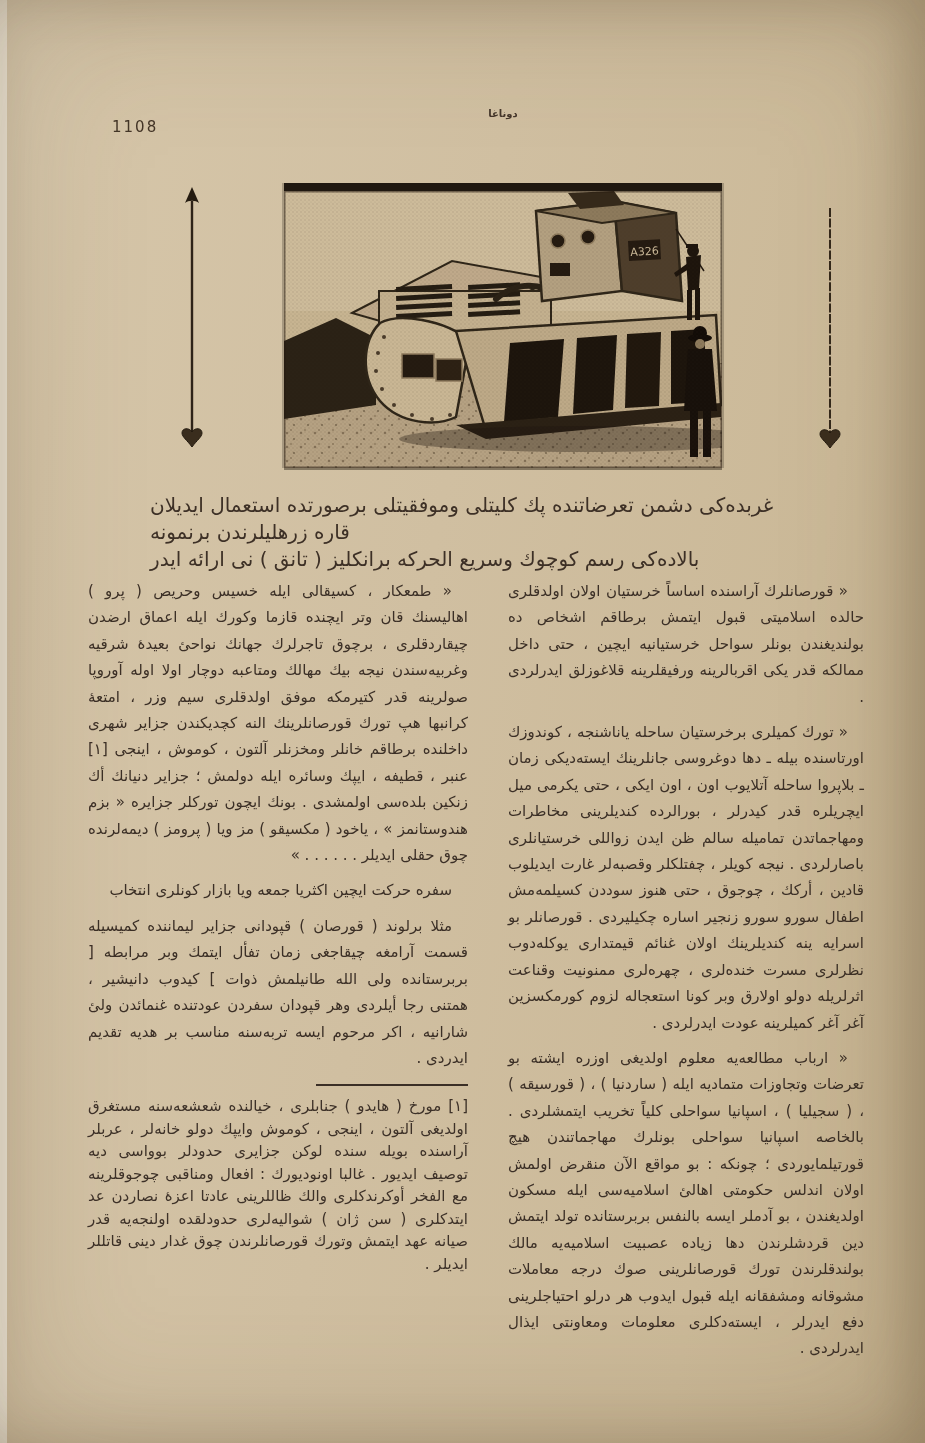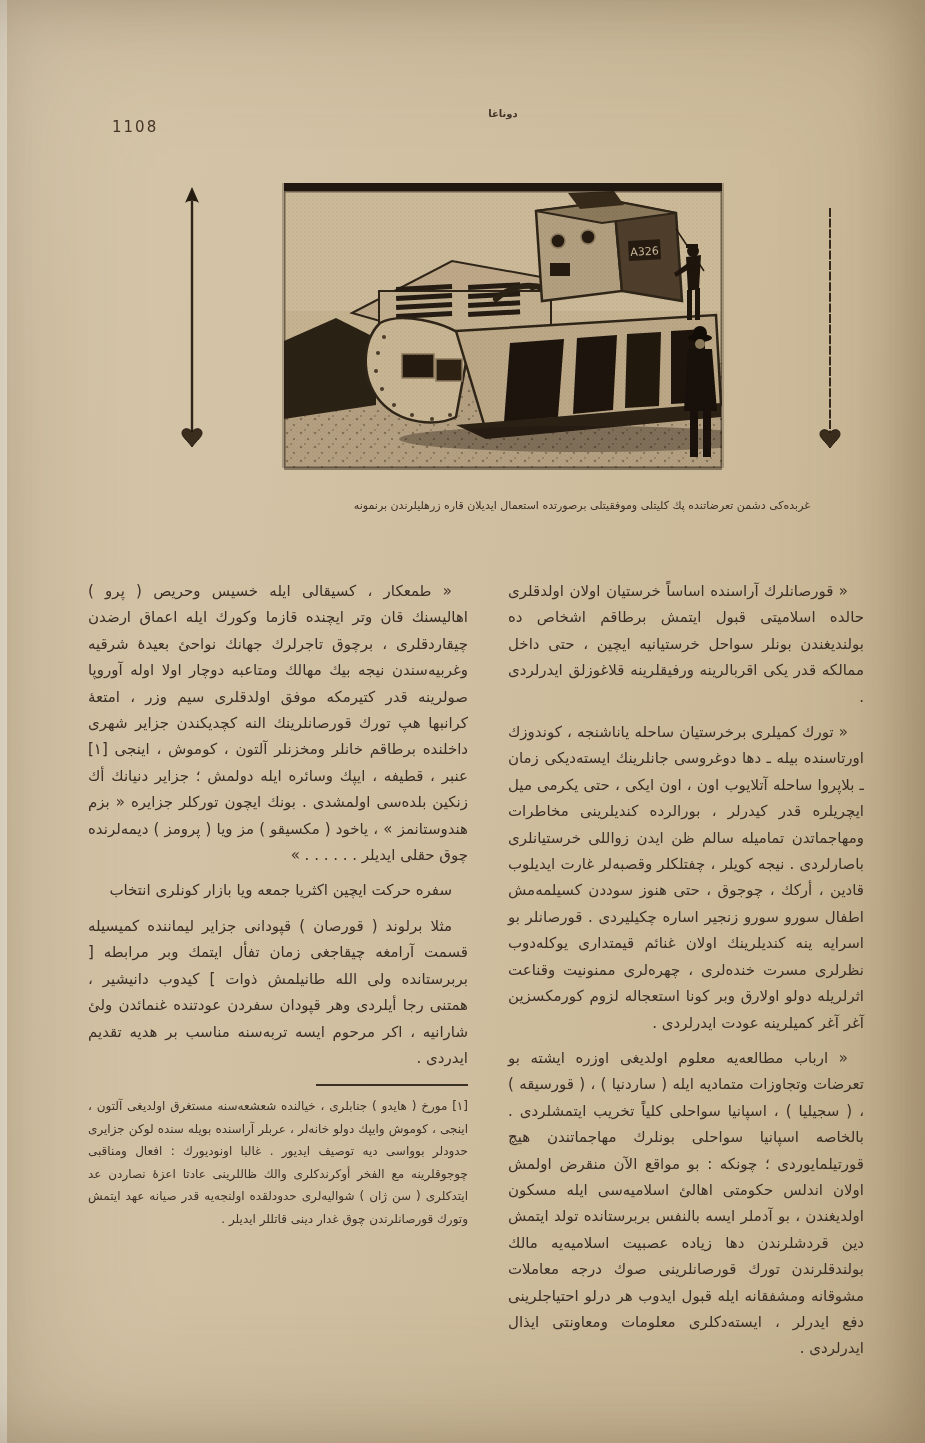--- a/index.html
+++ b/index.html
@@ -32,38 +32,38 @@
   .photo-frame {
     position:absolute; left:284px; top:183px; width:438px;
     border-top:8px solid #201810;
     box-shadow:0 2px 0 rgba(40,30,18,.45), 2px 0 0 rgba(40,30,18,.25), -2px 0 0 rgba(40,30,18,.25);
     background:#c7b491;
   }
   .photo-frame svg { display:block; }
 
   .caption {
     position:absolute; left:150px; top:492px; width:660px;
-    direction:rtl; text-align:right; font-size:11px; line-height:27px; color:#3d3026;
+    direction:rtl; text-align:left; font-size:20px; line-height:27px; color:#3d3026;
   }
 
   .columns {
     position:absolute; left:88px; top:578px; width:776px;
     direction:rtl; display:flex; gap:40px;
     font-size:15px; line-height:26.4px; text-align:justify; color:#3b2f26;
   }
   .col-right { width:356px; flex:none; }
   .col-left  { width:380px; flex:none; }
   .columns p { margin:0 0 9px; text-indent:16px; }
   .columns p.no-indent { text-indent:0; }
 
   .footnote-rule {
     width:152px; height:0; border-top:2px solid #3b2f26; margin:13px 0 9px;
   }
   .footnote {
-    font-size:12px; line-height:22.5px; text-align:justify; color:#3d3128;
+    font-size:15px; line-height:22.5px; text-align:justify; color:#3d3128;
   }
 </style>
 </head>
 <body>
 
 <div class="page">
   <div class="scan-edge"></div>
 
   <span class="page-number">1108</span>
   <span class="journal-title">دوناغا</span>
@@ -169,20 +169,21 @@
       </g>
 
       <ellipse cx="300" cy="248" rx="185" ry="13" fill="#1d150d" opacity="0.35"></ellipse>
       <rect x="0" y="0" width="438" height="277" fill="url(#halftone)" opacity="0.17"></rect>
       <rect x="0.5" y="0.5" width="437" height="276" fill="none" stroke="#241a10" stroke-width="2" opacity="0.55"></rect>
     </svg>
   </div>
 
   <div class="caption">
     <div>غربده‌كى دشمن تعرضاتنده پك كليتلى وموفقيتلى برصورتده استعمال ايديلان قاره زرهليلرندن برنمونه</div>
+    <div>بالاده‌كى رسم كوچوك وسريع الحركه برانكليز ( تانق ) نى ارائه ايدر</div>
   </div>
 
   <div class="columns">
     <div class="col-right">
       <p>« قورصانلرك آراسنده اساساً خرستيان اولان اولدقلرى حالده اسلاميتى قبول ايتمش برطاقم اشخاص ده بولنديغندن بونلر سواحل خرستيانيه ايچين ، حتى داخل ممالكه قدر يكى اقربالرينه ورفيقلرينه قلاغوزلق ايدرلردى .</p>
       <p>« تورك كميلرى برخرستيان ساحله ياناشنجه ، كوندوزك اورتاسنده بيله ـ دها دوغروسى جانلرينك ايسته‌ديكى زمان ـ بلاپروا ساحله آتلايوب اون ، اون ايكى ، حتى يكرمى ميل ايچريلره قدر كيدرلر ، بورالرده كنديلرينى مخاطرات ومهاجماتدن تماميله سالم ظن ايدن زواللى خرستيانلرى باصارلردى . نيجه كويلر ، چفتلكلر وقصبه‌لر غارت ايديلوب قادين ، أركك ، چوجوق ، حتى هنوز سوددن كسيلمه‌مش اطفال سورو سورو زنجير اساره چكيليردى . قورصانلر بو اسرايه ينه كنديلرينك اولان غنائم قيمتدارى يوكله‌دوب نظرلرى مسرت خنده‌لرى ، چهره‌لرى ممنونيت وقناعت اثرلريله دولو اولارق وبر كونا استعجاله لزوم كورمكسزين آغر آغر كميلرينه عودت ايدرلردى .</p>
       <p>« ارباب مطالعه‌يه معلوم اولديغى اوزره ايشته بو تعرضات وتجاوزات متماديه ايله ( ساردنيا ) ، ( قورسيقه ) ، ( سجيليا ) ، اسپانيا سواحلى كلياً تخريب ايتمشلردى . بالخاصه اسپانيا سواحلى بونلرك مهاجماتندن هيچ قورتيلمايوردى ؛ چونكه : بو مواقع الآن منقرض اولمش اولان اندلس حكومتى اهالئ اسلاميه‌سى ايله مسكون اولديغندن ، بو آدملر ايسه بالنفس بربرستانده تولد ايتمش دين قردشلرندن دها زياده عصبيت اسلاميه‌يه مالك بولندقلرندن تورك قورصانلرينى صوك درجه معاملات مشوقانه ومشفقانه ايله قبول ايدوب هر درلو احتياجلرينى دفع ايدرلر ، ايسته‌دكلرى معلومات ومعاونتى ايذال ايدرلردى .</p>
     </div>
     <div class="col-left">
       <p>« طمعكار ، كسيقالى ايله خسيس وحريص ( پرو ) اهاليسنك قان وتر ايچنده قازما وكورك ايله اعماق ارضدن چيقاردقلرى ، برچوق تاجرلرك جهانك نواحئ بعيدهٔ شرقيه وغربيه‌سندن نيجه بيك مهالك ومتاعبه دوچار اولا اوله آوروپا صولرينه قدر كتيرمكه موفق اولدقلرى سيم وزر ، امتعهٔ كرانبها هپ تورك قورصانلرينك النه كچديكندن جزاير شهرى داخلنده برطاقم خانلر ومخزنلر آلتون ، كوموش ، اينجى [١] عنبر ، قطيفه ، ايپك وسائره ايله دولمش ؛ جزاير دنيانك أك زنكين بلده‌سى اولمشدى . بونك ايچون توركلر جزايره « بزم هندوستانمز » ، ياخود ( مكسيقو ) مز ويا ( پرومز ) ديمه‌لرنده چوق حقلى ايديلر . . . . . . »</p>

